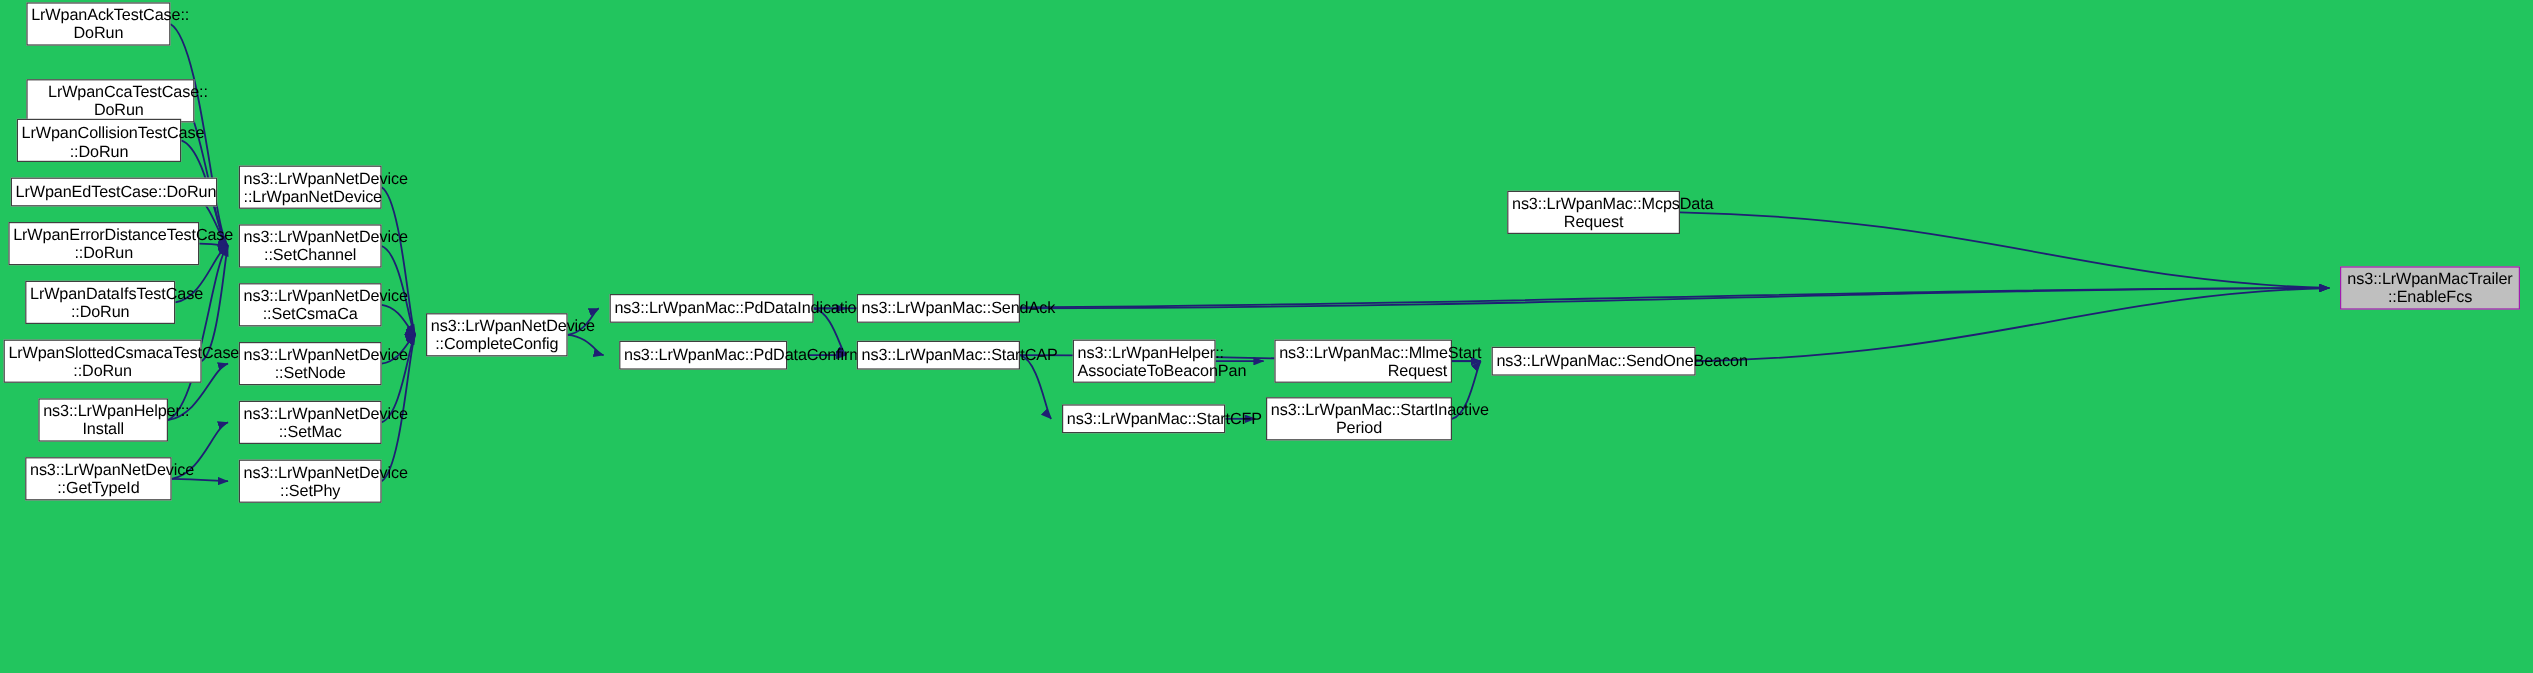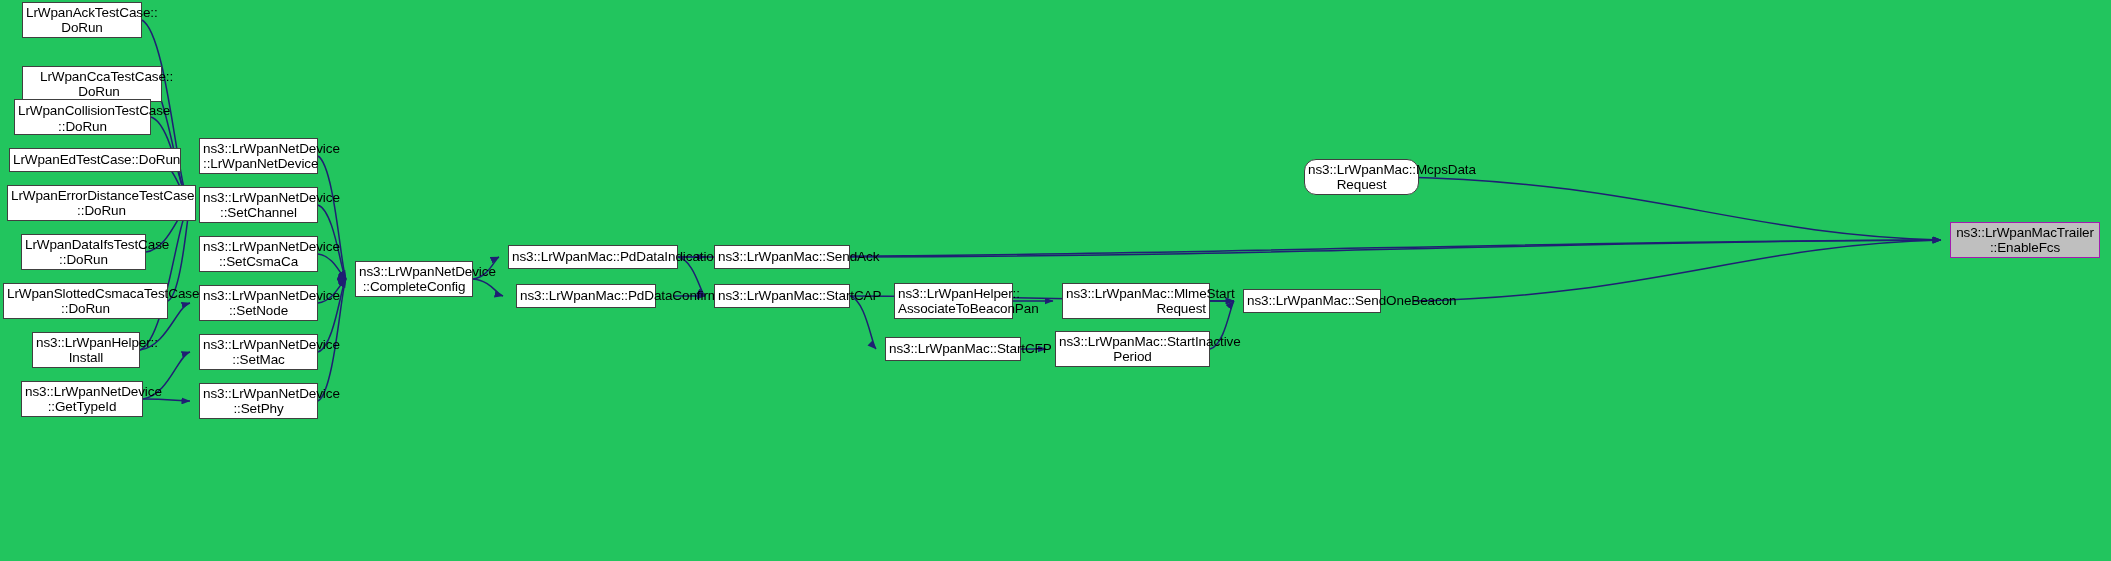--- a/index.html
+++ b/index.html
@@ -96,21 +96,21 @@
       </g>
   </svg>
   <div id="node-layer">
       <div class="node" style="left: 22px; top: 2px; width: 120px; height: 36px;"><span class="lbl">LrWpanAckTestCase::
 DoRun</span></div>
       <div class="node" style="left: 22px; top: 66px; width: 140px; height: 36px; padding-left: 14px;"><span class="lbl">LrWpanCcaTestCase::
 DoRun</span></div>
       <div class="node" style="left: 14px; top: 99px; width: 137px; height: 36px; align-items: flex-end;"><span class="lbl">LrWpanCollisionTestCase
 ::DoRun</span></div>
       <div class="node" style="left: 9px; top: 148px; width: 172px; height: 24px;"><span class="lbl">LrWpanEdTestCase::DoRun</span></div>
-      <div class="node" style="left: 7px; top: 185px; width: 189px; height: 36px;"><span class="lbl">LrWpanErrorDistanceTestCase
+      <div class="node" style="left: 7px; top: 185px; width: 159px; height: 36px;"><span class="lbl">LrWpanErrorDistanceTestCase
 ::DoRun</span></div>
       <div class="node" style="left: 21px; top: 234px; width: 125px; height: 36px;"><span class="lbl">LrWpanDataIfsTestCase
 ::DoRun</span></div>
       <div class="node" style="left: 3px; top: 283px; width: 165px; height: 36px;"><span class="lbl">LrWpanSlottedCsmacaTestCase
 ::DoRun</span></div>
       <div class="node" style="left: 32px; top: 332px; width: 108px; height: 36px;"><span class="lbl">ns3::LrWpanHelper::
 Install</span></div>
       <div class="node" style="left: 21px; top: 381px; width: 122px; height: 36px;"><span class="lbl">ns3::LrWpanNetDevice
 ::GetTypeId</span></div>
       <div class="node" style="left: 199px; top: 138px; width: 119px; height: 36px;"><span class="lbl">ns3::LrWpanNetDevice
@@ -131,19 +131,19 @@
       <div class="node" style="left: 516px; top: 284px; width: 140px; height: 24px;"><span class="lbl">ns3::LrWpanMac::PdDataConfirm</span></div>
       <div class="node" style="left: 714px; top: 245px; width: 136px; height: 24px;"><span class="lbl">ns3::LrWpanMac::SendAck</span></div>
       <div class="node" style="left: 714px; top: 284px; width: 136px; height: 24px;"><span class="lbl">ns3::LrWpanMac::StartCAP</span></div>
       <div class="node" style="left: 885px; top: 337px; width: 136px; height: 24px;"><span class="lbl">ns3::LrWpanMac::StartCFP</span></div>
       <div class="node" style="left: 894px; top: 283px; width: 119px; height: 36px;"><span class="lbl">ns3::LrWpanHelper::
 AssociateToBeaconPan</span></div>
       <div class="node" style="left: 1062px; top: 283px; width: 148px; height: 36px; text-align: right;"><span class="lbl">ns3::LrWpanMac::MlmeStart
 Request</span></div>
       <div class="node" style="left: 1055px; top: 331px; width: 155px; height: 36px;"><span class="lbl">ns3::LrWpanMac::StartInactive
 Period</span></div>
-      <div class="node" style="left: 1243px; top: 289px; width: 138px; height: 24px; text-align: center;"><span class="lbl">ns3::LrWpanMac::SendOneBeacon</span></div>
-      <div class="node" style="left: 1304px; top: 159px; width: 115px; height: 36px; border-radius: 12px;"><span class="lbl">ns3::LrWpanMac::McpsData
+      <div class="node" style="left: 1243px; top: 289px; width: 170px; height: 24px; text-align: center;"><span class="lbl">ns3::LrWpanMac::SendOneBeacon</span></div>
+      <div class="node" style="left: 1256px; top: 159px; width: 144px; height: 36px;"><span class="lbl">ns3::LrWpanMac::McpsData
 Request</span></div>
       <div class="node highlight" style="left: 1950px; top: 222px; width: 150px; height: 36px;"><span class="lbl">ns3::LrWpanMacTrailer
 ::EnableFcs</span></div>
     </div>
 </div>
 
 </body></html>

